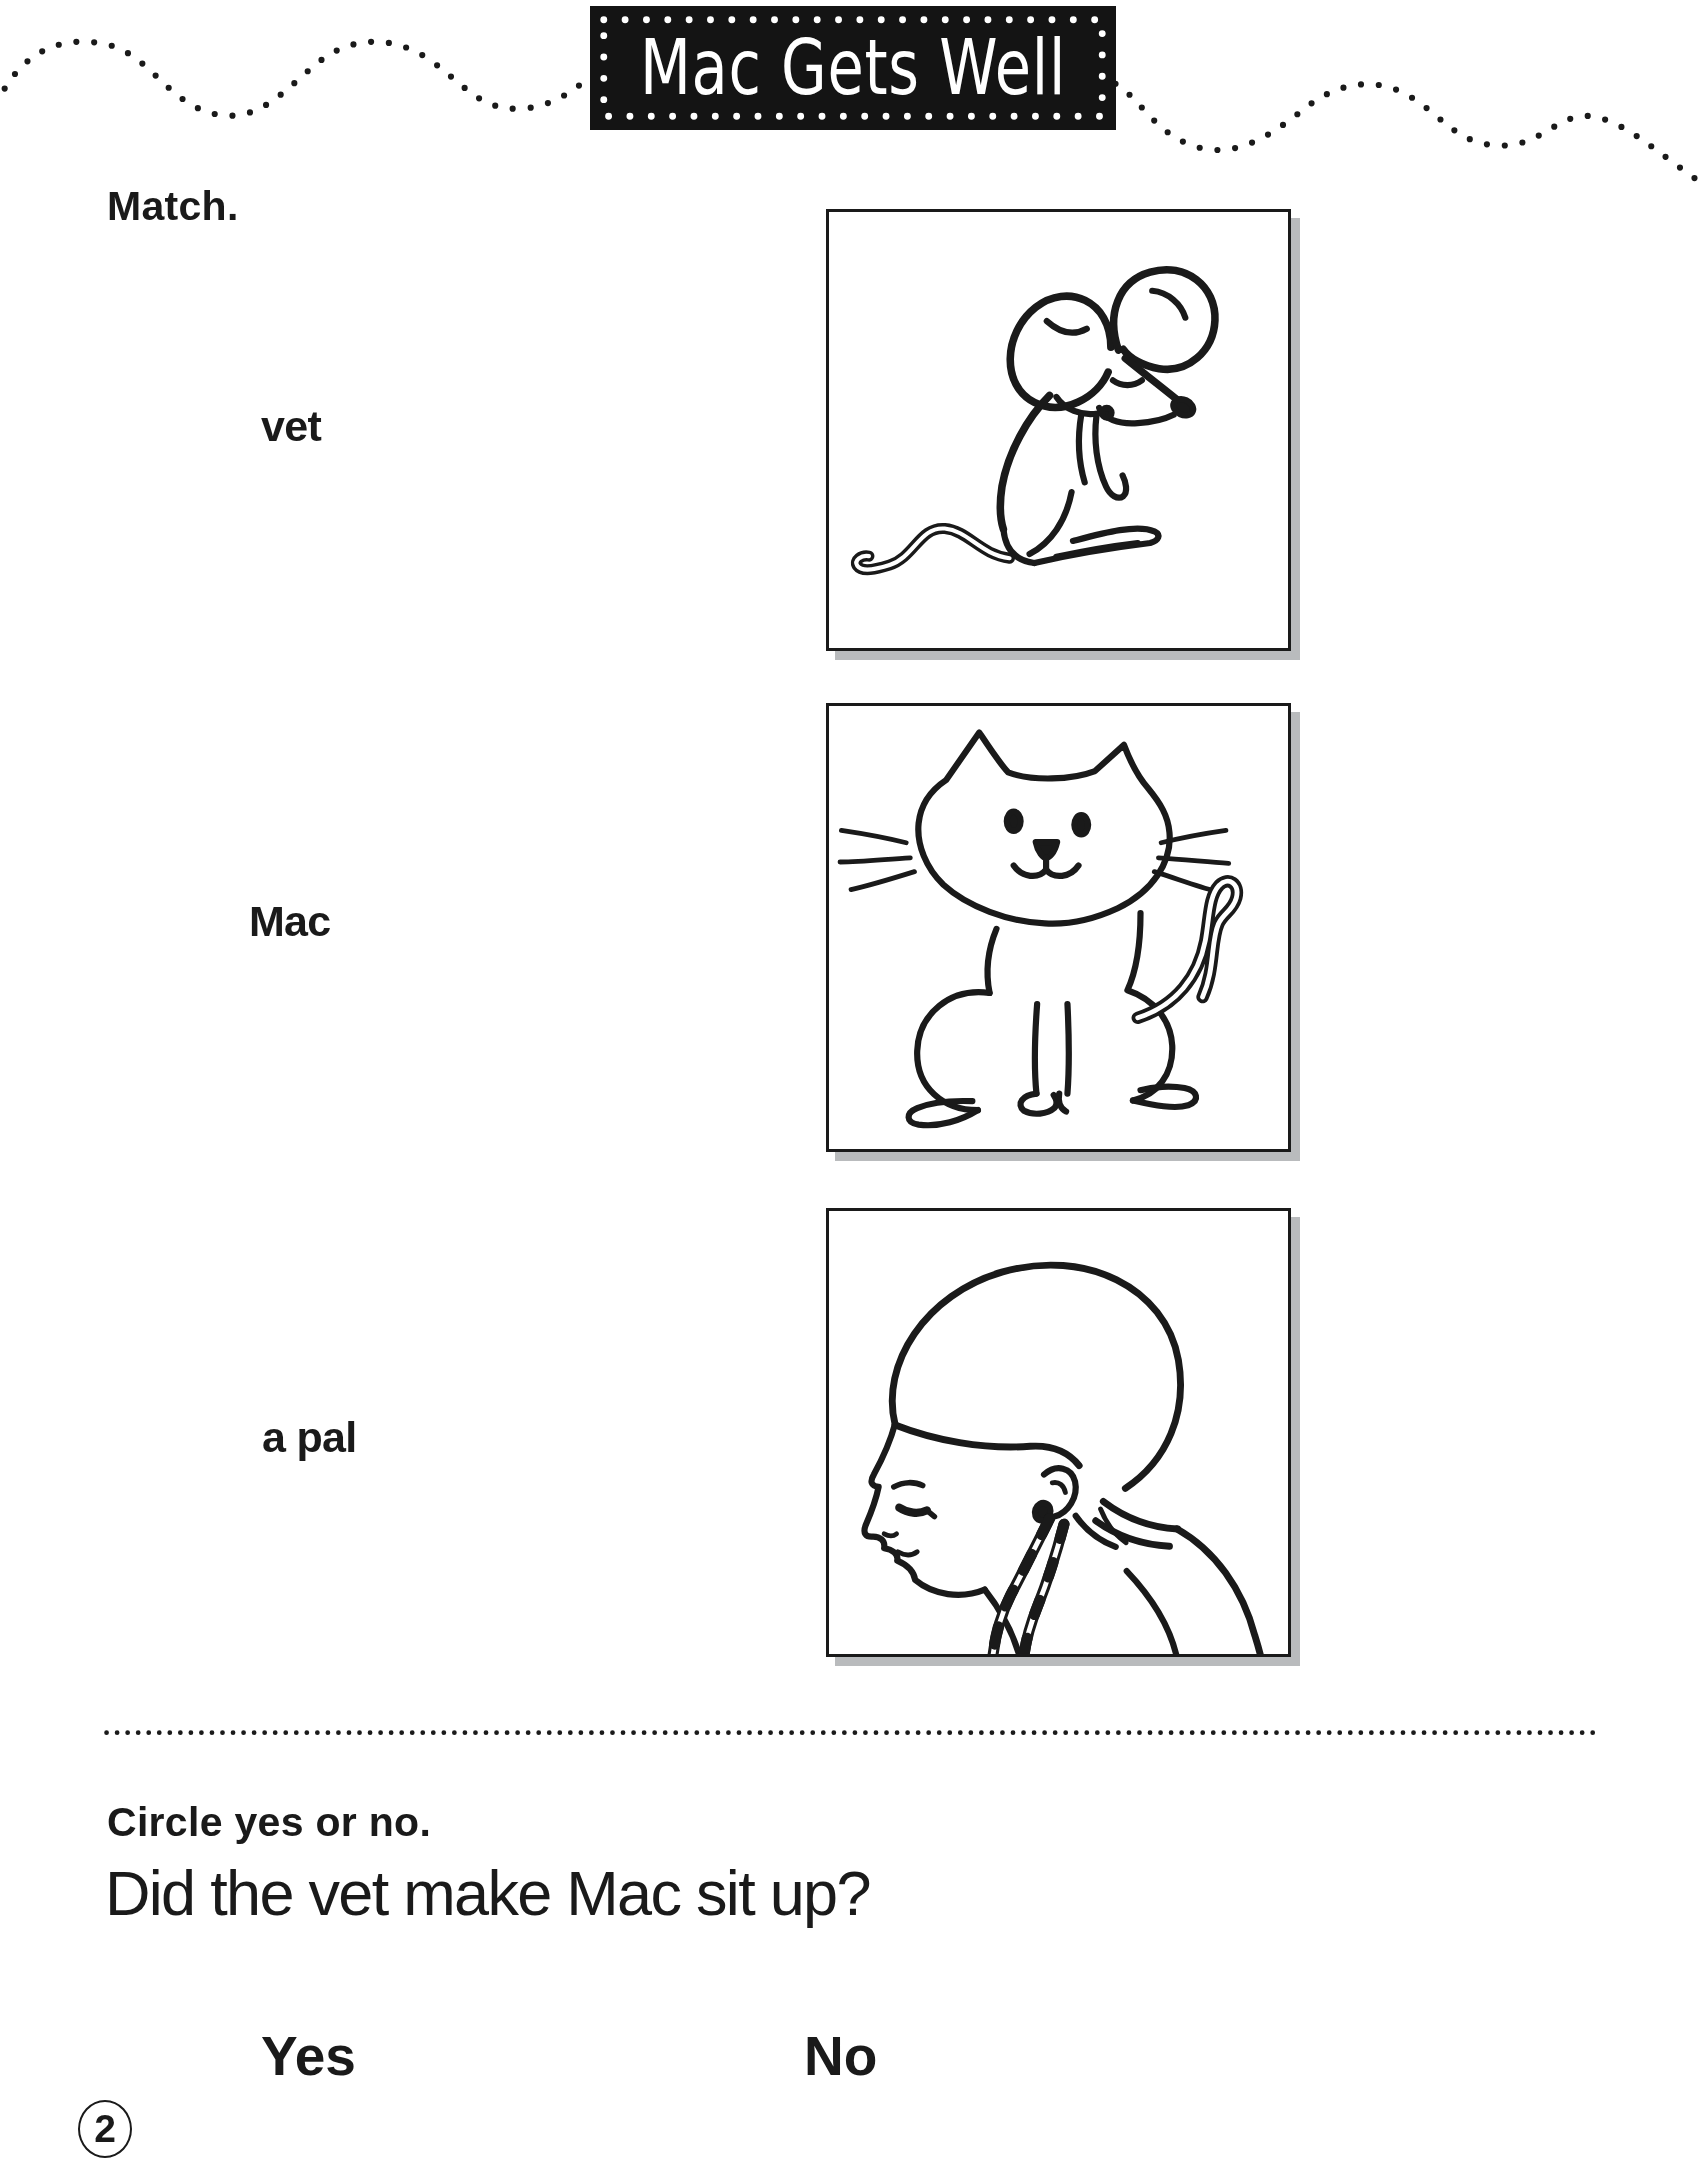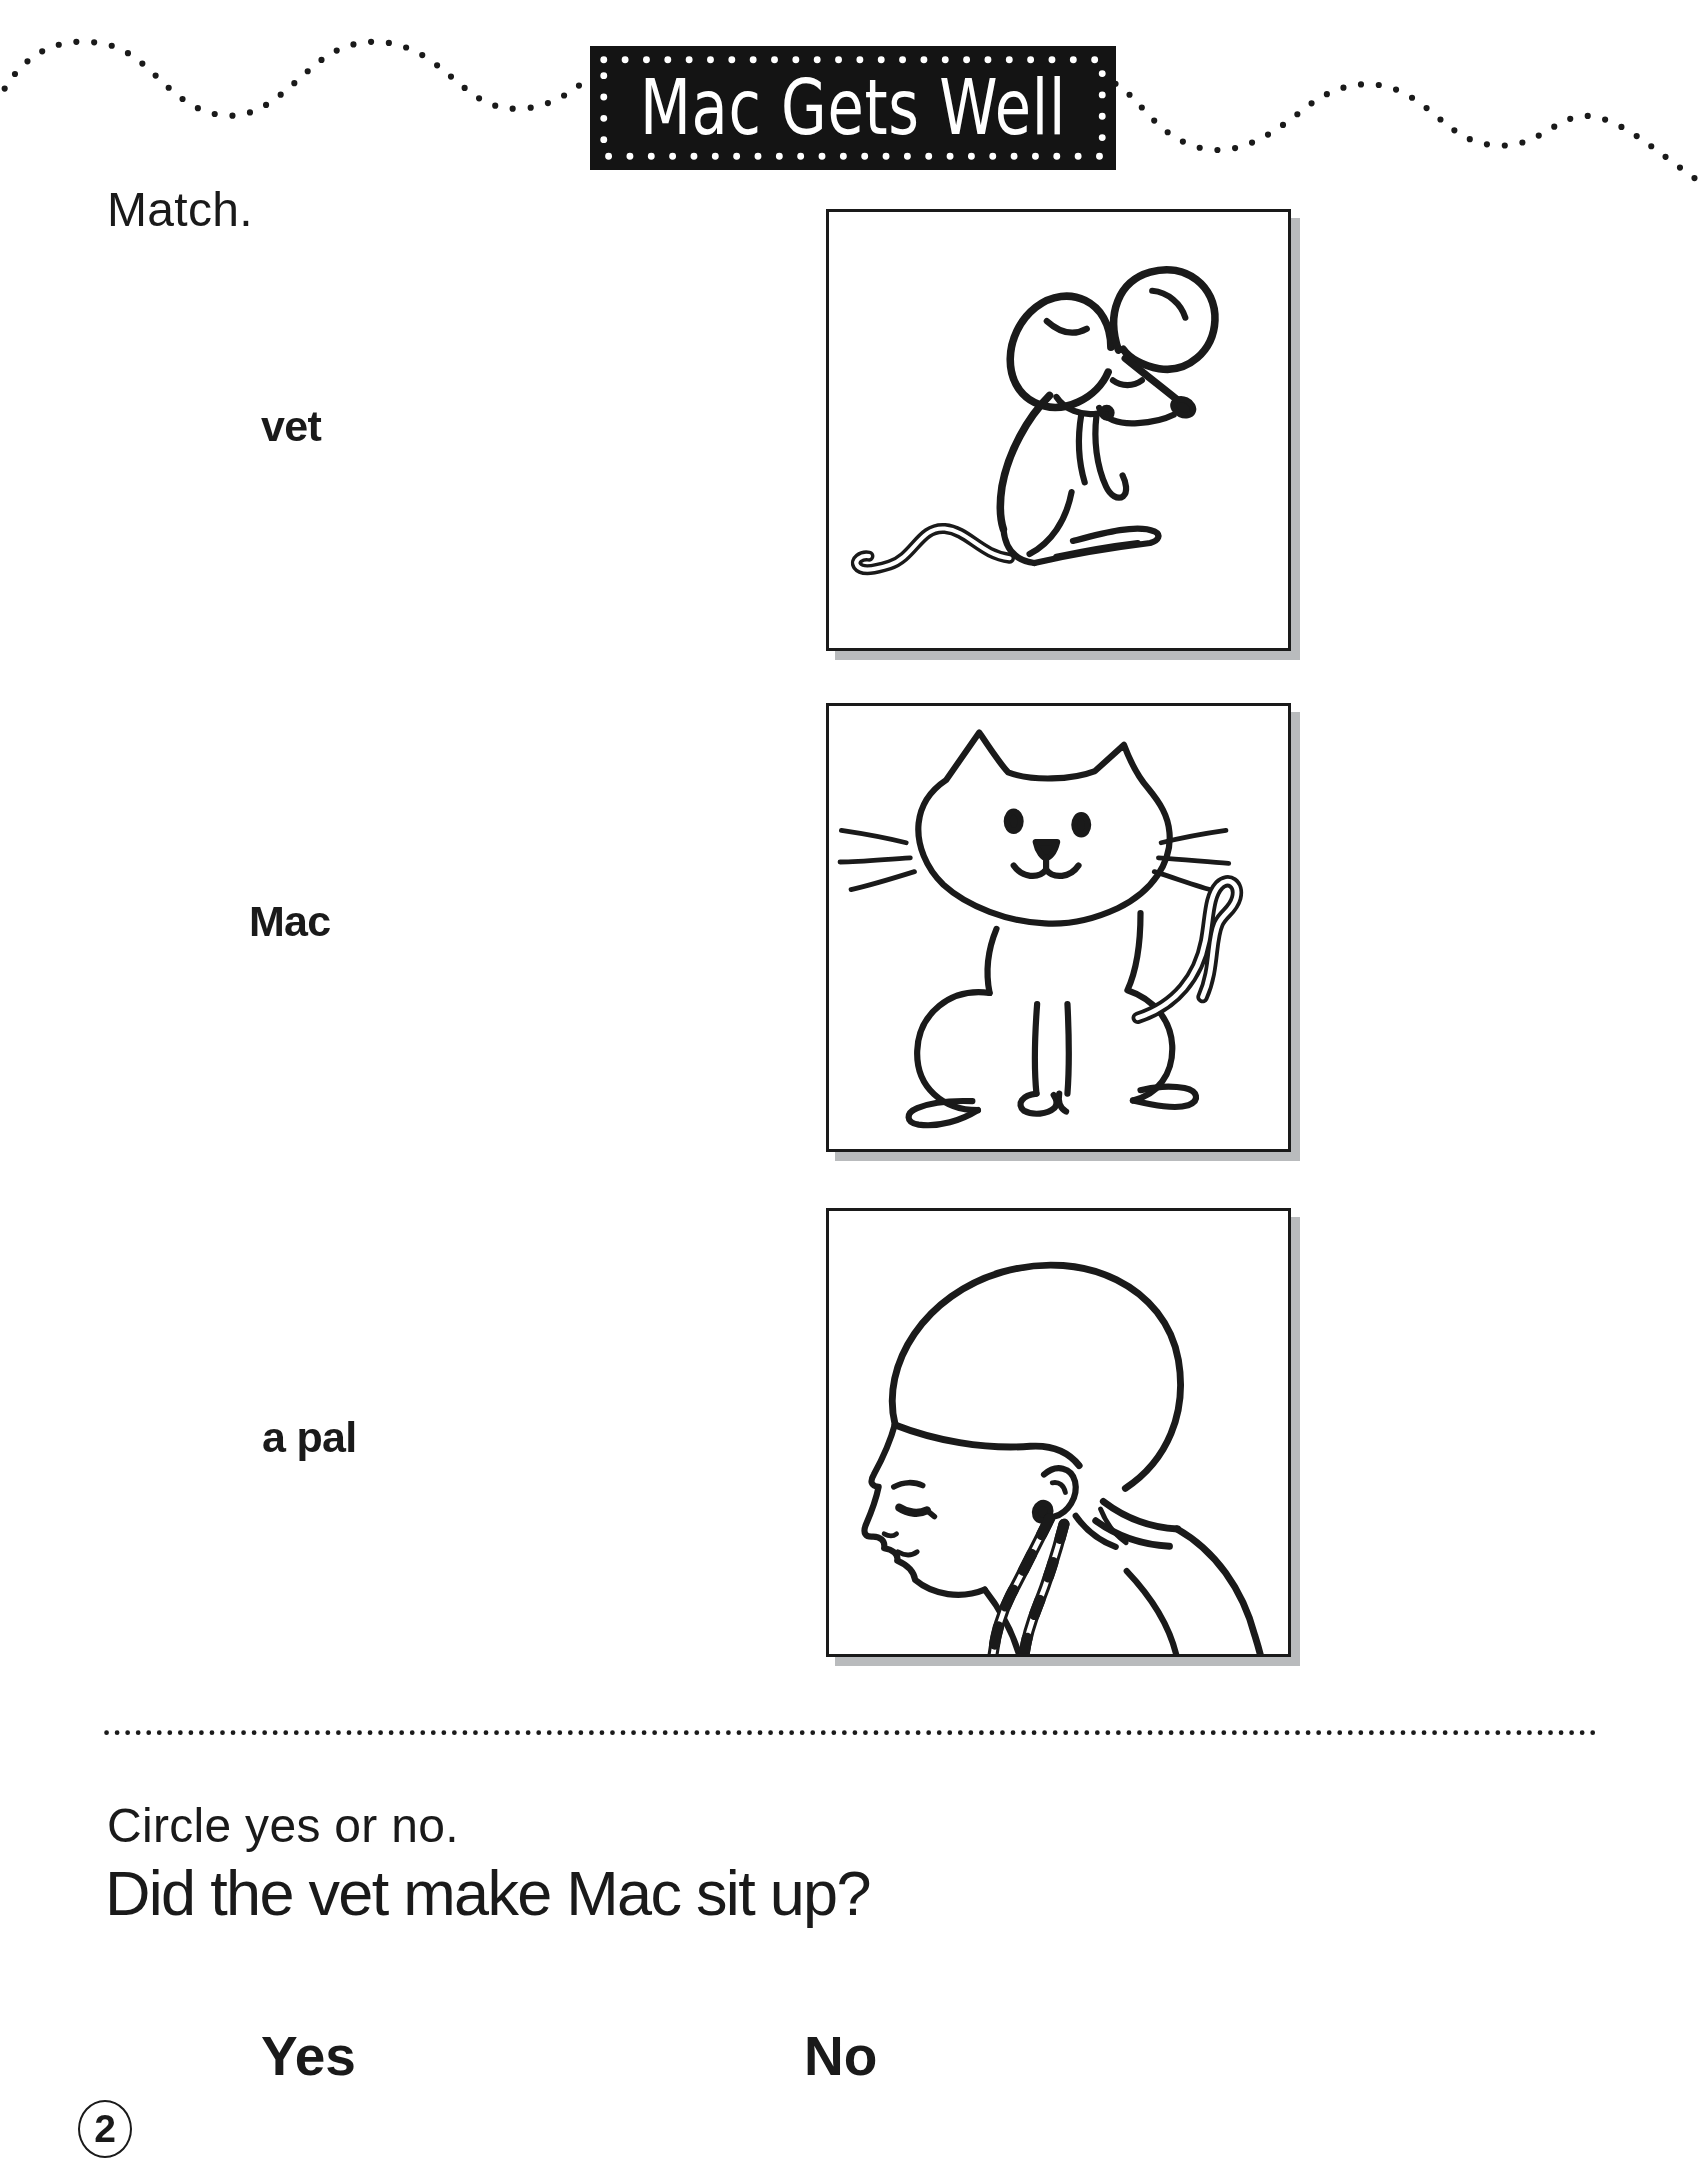--- a/index.html
+++ b/index.html
@@ -4,32 +4,32 @@
 <style>
   html,body{margin:0;padding:0;}
   body{
     width:1703px;height:2161px;position:relative;background:#ffffff;
     font-family:"Liberation Sans",sans-serif;color:#1a1a1a;overflow:hidden;
   }
   .abs{position:absolute;}
   
   .banner{
     left:590px;top:5.5px;width:526px;height:124px;background:#141414;
-    display:flex;align-items:center;justify-content:center;margin-top:40px;
+    display:flex;align-items:center;justify-content:center;
   }
   .banner-dots{position:absolute;left:0;top:0;width:100%;height:100%;}
   .banner-title{
     position:relative;color:#ffffff;font-size:59px;font-weight:500;
     letter-spacing:0.7px;transform:scaleY(1.30);white-space:nowrap;
     font-family:"DejaVu Sans",sans-serif;
   }
   
   .waves{left:0;top:0;width:1703px;height:206px;pointer-events:none;}
   
-  .instruction{font-size:48px;letter-spacing:0.3px;line-height:1.1;}
+  .instruction{font-size:41px;letter-spacing:0.3px;line-height:1.1;font-weight:bold;}
   .word{font-size:43px;font-weight:700;letter-spacing:-0.7px;line-height:1;}
   .question{font-size:63px;font-weight:400;letter-spacing:-1.7px;line-height:1;white-space:nowrap;}
   .option{font-size:55px;font-weight:700;line-height:1;}
   
   .pic-box{
     left:826px;width:465px;box-sizing:border-box;background:#ffffff;
     border:3.4px solid #1a1a1a;box-shadow:9px 9px 0 0 #b9bbbd;
   }
   .pic-box svg{display:block;width:100%;height:100%;}
   

